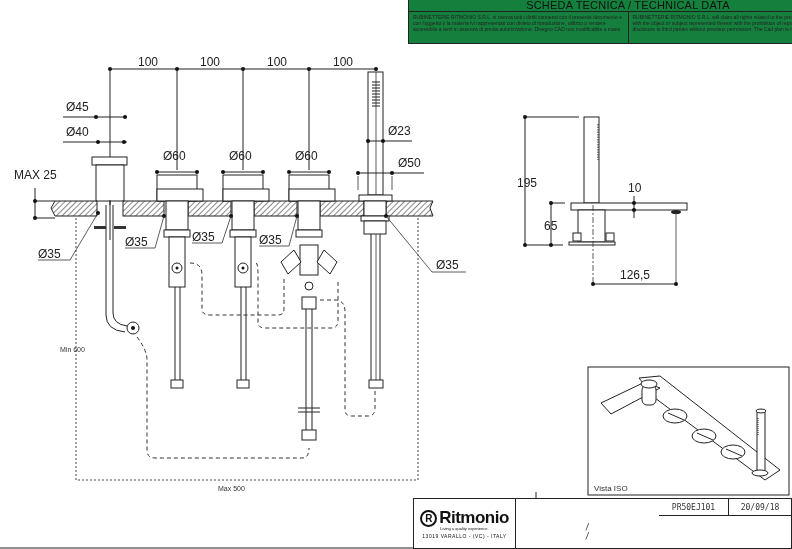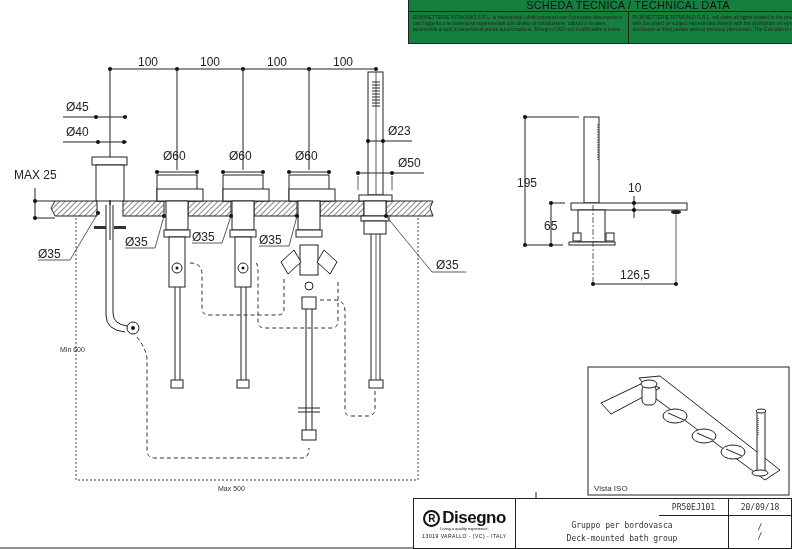--- a/index.html
+++ b/index.html
@@ -292,30 +292,26 @@
   <div class="hdr-body">
     <div class="hdr-col">RUBINETTERIE RITMONIO S.R.L. si riserva tutti i diritti connessi con il presente documento e con l'oggetto o la materia ivi rappresentati con divieto di riproduzione, utilizzo o rendere accessibile a terzi in assenza di previa autorizzazione. Disegno CAD non modificabile a mano</div>
     <div class="hdr-col">RUBINETTERIE RITMONIO S.R.L. will claim all rights related to the present document and with the object or subject represented therein with the prohibition of reproduction, use or disclosure to third parties without previous permission. The Cad plan is not alterable by hand</div>
   </div>
 </div>
 
 <div class="tb">
   <div class="tb-logo">
     <div class="logo-word">
       <span class="logo-mark">R</span>
-      <span>Disegno</span>
+      <span>Ritmonio</span>
     </div>
     <div class="logo-tag">Living a quality experience.</div>
     <div class="logo-addr">13019 VARALLO - (VC) - ITALY</div>
   </div>
   <div class="tb-main">
     <div class="cell" style="grid-column: 2 / 3; text-align: center;">PR50EJ101</div>
     <div class="cell last">20/09/18</div>
-    <div class="cell desc">
-      <span>Gruppo per bordovasca</span>
-      <span>Deck-mounted bath group</span>
-    </div>
     <div class="cell rev" style="flex-direction:column;">
       <span>/</span>
       <span>/</span>
     </div>
   </div>
 </div>
 
 </body></html>

